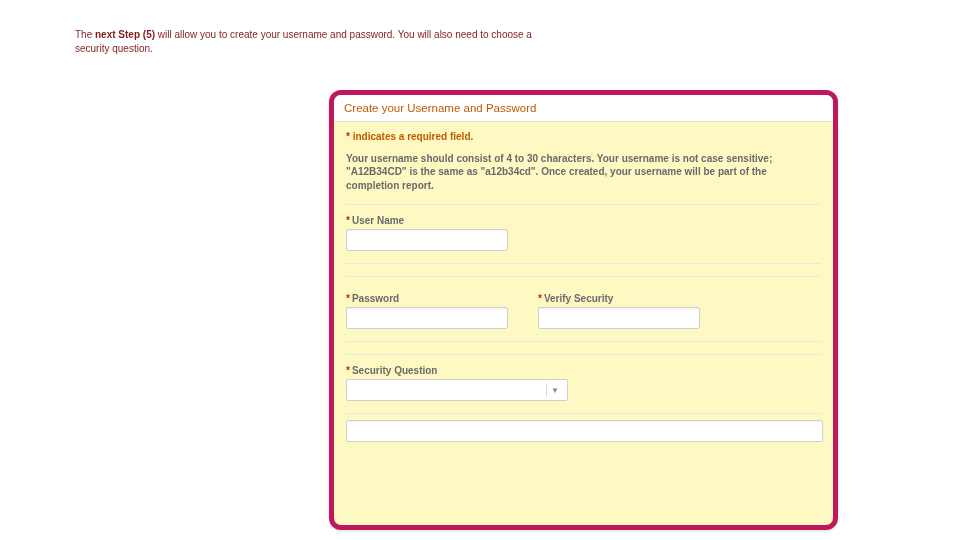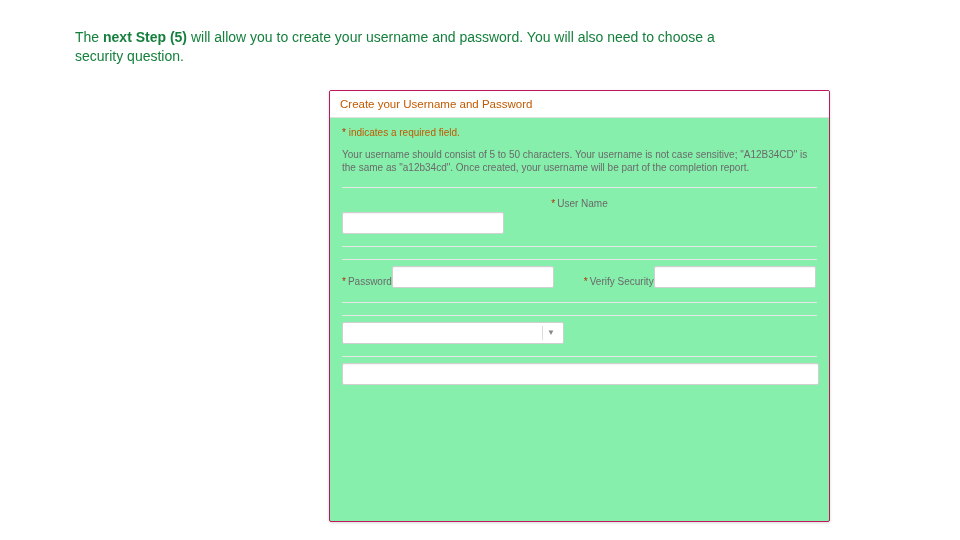--- a/index.html
+++ b/index.html
@@ -1,50 +1,50 @@
 <!DOCTYPE html>
 <html><head>
 <meta charset="utf-8">
 <style>
   html,body{margin:0;padding:0;width:960px;height:540px;background:#fff;font-family:"Segoe UI",Arial,sans-serif;color:#000;}
   .slide{position:relative;width:960px;height:540px;}
 
   
-  .intro{position:absolute;left:75px;top:28px;width:830px;font-size:14px;line-height:1.35;color:#15803d;}
+  .intro{position:absolute;left:75px;top:28px;width:830px;font-size:10px;line-height:1.35;color:#7f1d1d;}
   .intro .pre{font-weight:400}
   .intro .bold{font-weight:700}
 
   
   .shot{position:absolute;left:329px;top:90px;width:499px;height:430px;
-        background:#86efac;border:1px solid #be185d;border-radius:2px;
+        background:#fef9c3;border:5px solid #be185d;border-radius:12px;
         box-shadow:0 1px 3px rgba(0,0,0,.15);font-size:10px;color:#5a5a5a;
         overflow:hidden;}
 
   .shot .header{background:#fff;border-bottom:1px solid #e0e0e0;padding:7px 10px;}
   .shot .header .title{color:#c25a00;font-size:11.5px;font-weight:400;}
 
-  .shot .body{padding:8px 12px 4px 12px;}
+  .shot .body{padding:8px 12px 4px 12px;font-weight:bold;}
   .shot .req{color:#c25a00;font-size:10px}
   .shot .req-asterisk{color:#b03000}
   .shot p{margin:0 0 8px 0;line-height:1.35;color:#6a6a6a;font-size:10px;}
 
-  .shot .lbl{display:block;color:#6a6a6a;font-size:10px;margin:10px 0 3px 0;text-align:center;}
+  .shot .lbl{display:block;color:#6a6a6a;font-size:10px;margin:10px 0 3px 0;}
   .shot .lbl .ast{color:#b03000;margin-right:2px;}
 
   .fld{background:#fff;border:1px solid #d0d0d0;border-radius:2px;height:20px;
        box-shadow:inset 0 1px 1px rgba(0,0,0,.05);}
   .fld.small{width:160px}
   .fld.full{width:100%}
   .select{position:relative;background:#fff;border:1px solid #cfcfcf;border-radius:2px;height:20px;}
   .select .caret{position:absolute;right:4px;top:3px;width:16px;height:14px;
                  border-left:1px solid #dcdcdc;display:flex;align-items:center;justify-content:center;
                  color:#888;font-size:8px;}
   hr.sep{border:none;border-top:1px solid #e6e6e6;margin:12px 0 6px 0;}
   .row2{display:flex;gap:30px;}
-  .col{display:flex;}
+  .col{display:flex;flex-direction:column;}
   .note{color:#6a6a6a}
   .note .warn{color:#b84a00}
 </style>
 </head>
 <body>
 
 <div class="slide">
 
   <div class="intro">
     <span class="pre">The </span><span class="bold">next Step (5) </span><span>will allow you to create your username and password.  You will also need to choose a</span><br>
@@ -56,21 +56,21 @@
     <div class="header">
       <span class="title">Create your Username and Password</span>
     </div>
 
     <div class="body">
 
       <p>
         <span class="req-asterisk">* </span><span class="req">indicates a required field.</span>
       </p>
 
-      <p>Your username should consist of 5 to 50 characters. Your username is not case sensitive; "A12B34CD" is the same as "a12b34cd". Once created, your username will be part of the completion report.</p>
+      <p>Your username should consist of 4 to 30 characters. Your username is not case sensitive; "A12B34CD" is the same as "a12b34cd". Once created, your username will be part of the completion report.</p>
 
       <hr class="sep">
 
       <label class="lbl">
         <span class="ast">*</span><span>User Name</span>
       </label>
       <div class="fld small"></div>
 
       <hr class="sep">
 
@@ -90,20 +90,23 @@
           </label>
           <div class="fld small"></div>
         </div>
       </div>
 
       <hr class="sep">
 
 
       <hr class="sep">
 
+      <label class="lbl">
+        <span class="ast">*</span><span>Security Question</span>
+      </label>
       <div class="select" style="width:220px">
         <span class="caret">▼</span>
       </div>
 
       <hr class="sep">
 
       <div class="fld full"></div>
 
     </div>
   </div>

